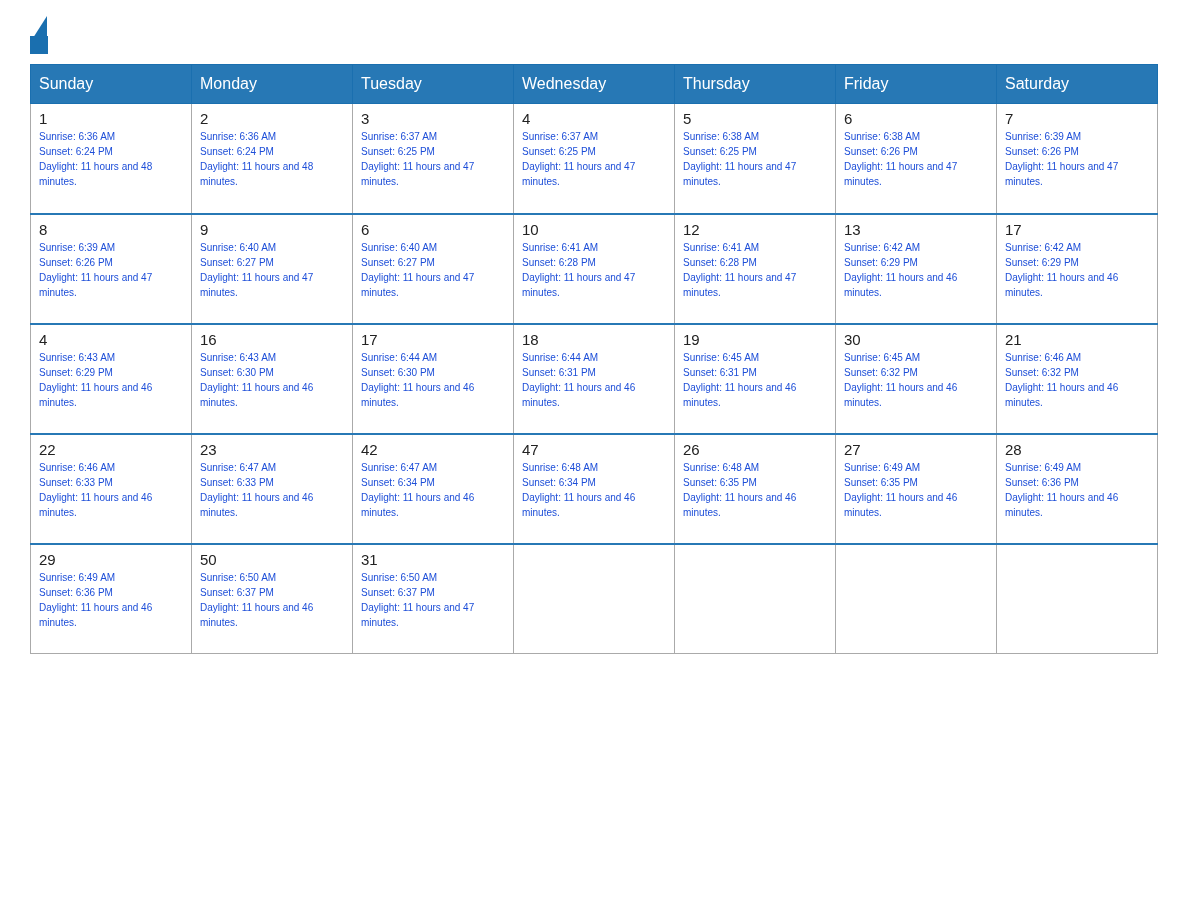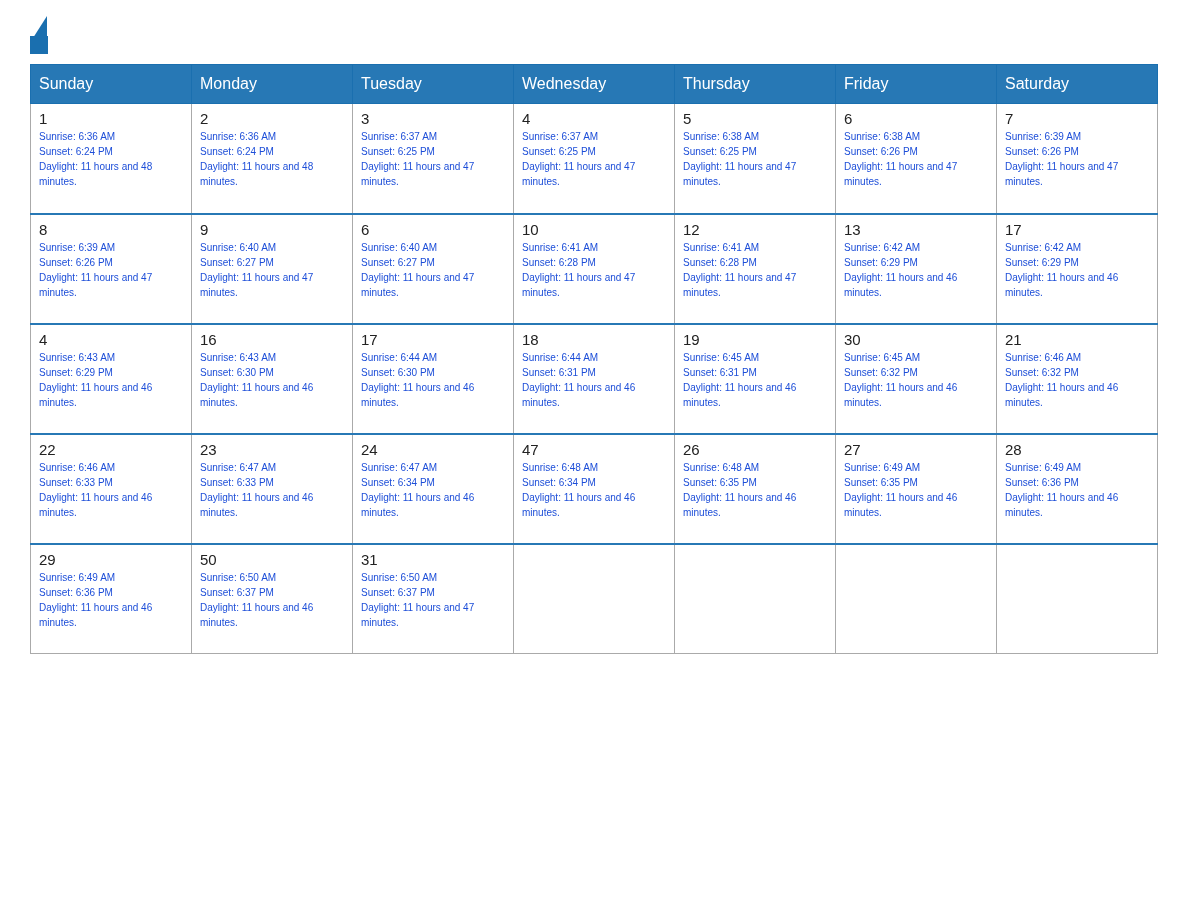--- a/index.html
+++ b/index.html
@@ -228,21 +228,21 @@
       <tr class="row-separator">
         <td>
           <span class="day-num">22</span>
           <div class="day-info">Sunrise: 6:46 AM<br>Sunset: 6:33 PM<br>Daylight: 11 hours and 46 minutes.</div>
         </td>
         <td>
           <span class="day-num">23</span>
           <div class="day-info">Sunrise: 6:47 AM<br>Sunset: 6:33 PM<br>Daylight: 11 hours and 46 minutes.</div>
         </td>
         <td>
-          <span class="day-num">24</span>
+          <span class="day-num">42</span>
           <div class="day-info">Sunrise: 6:47 AM<br>Sunset: 6:34 PM<br>Daylight: 11 hours and 46 minutes.</div>
         </td>
         <td>
           <span class="day-num">47</span>
           <div class="day-info">Sunrise: 6:48 AM<br>Sunset: 6:34 PM<br>Daylight: 11 hours and 46 minutes.</div>
         </td>
         <td>
           <span class="day-num">26</span>
           <div class="day-info">Sunrise: 6:48 AM<br>Sunset: 6:35 PM<br>Daylight: 11 hours and 46 minutes.</div>
         </td>

